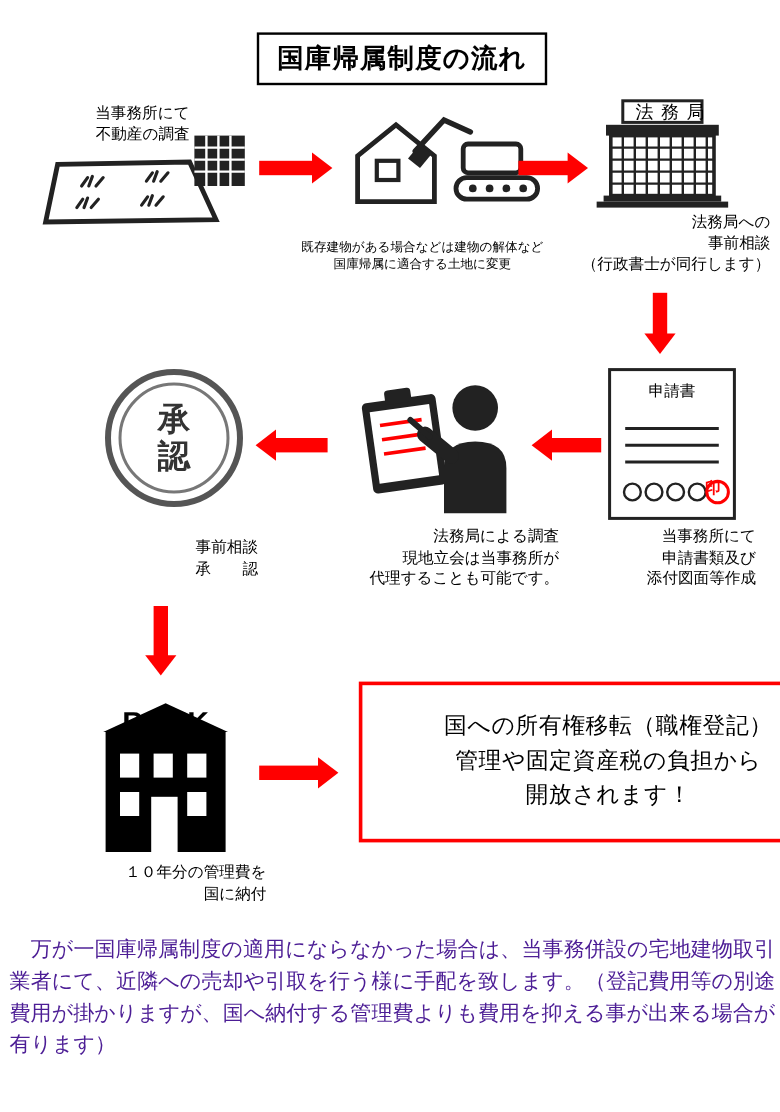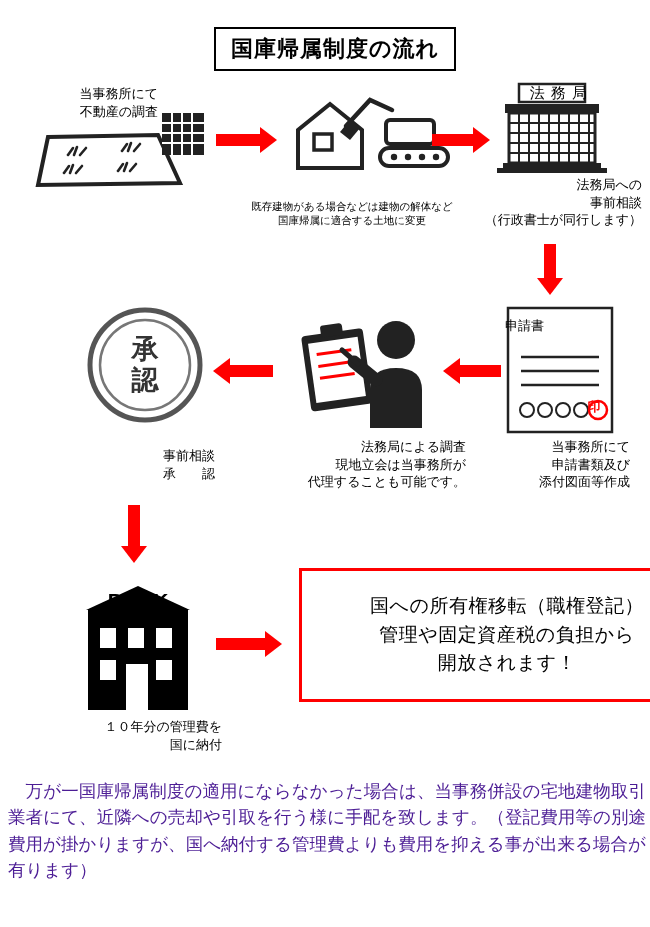--- a/index.html
+++ b/index.html
@@ -271,21 +271,21 @@
       </g>
       <g fill="none" stroke="#222" stroke-width="2">
         <circle cx="22" cy="105" r="7"></circle>
         <circle cx="40" cy="105" r="7"></circle>
         <circle cx="58" cy="105" r="7"></circle>
         <circle cx="76" cy="105" r="7"></circle>
       </g>
       <circle cx="93" cy="105" r="9" fill="none" stroke="#ff0000" stroke-width="2.5"></circle>
     </svg>
   </div>
-  <div class="abs" style="left:505px; top:317px; width:110px; text-align:left; font-size:13px;">申請書</div>
+  <div class="abs" style="left:505px; top:317px; width:110px; text-align:center; font-size:13px;">申請書</div>
   <div class="abs" style="left:584px; top:398px; width:20px; text-align:center; font-size:13px; font-weight:bold; color:#ff0000;">印</div>
 
   <div class="abs cap" style="left:478px; top:438px; width:152px;">当事務所にて
 申請書類及び
 添付図面等作成</div>
 
   <div class="arr-hl" style="left:459px; top:365px; width:42px;"></div>
 
   <div class="abs" style="left:292px; top:310px; width:148px; height:118px;">
     <svg width="148" height="118" viewBox="0 0 148 118">
@@ -338,21 +338,21 @@
       <g fill="#fff">
         <rect x="22" y="50" width="16" height="20"></rect>
         <rect x="50" y="50" width="16" height="20"></rect>
         <rect x="78" y="50" width="16" height="20"></rect>
         <rect x="22" y="82" width="16" height="20"></rect>
         <rect x="78" y="82" width="16" height="20"></rect>
         <rect x="48" y="86" width="22" height="46"></rect>
       </g>
     </svg>
   </div>
-  <div class="abs" style="left:78px; top:589px; width:120px; text-align:center; font-size:21px; font-weight:bold;">BANK</div>
+  <div class="abs" style="left:78px; top:589px; width:120px; text-align:center; font-size:25px; font-weight:bold;">BANK</div>
 
   <div class="abs cap" style="left:58px; top:718px; width:164px;">１０年分の管理費を
 国に納付</div>
 
   <div class="arr-h" style="left:216px; top:638px; width:50px;"></div>
 
   <div class="abs" id="result-box">国への所有権移転（職権登記）
 管理や固定資産税の負担から
 開放されます！</div>
 

